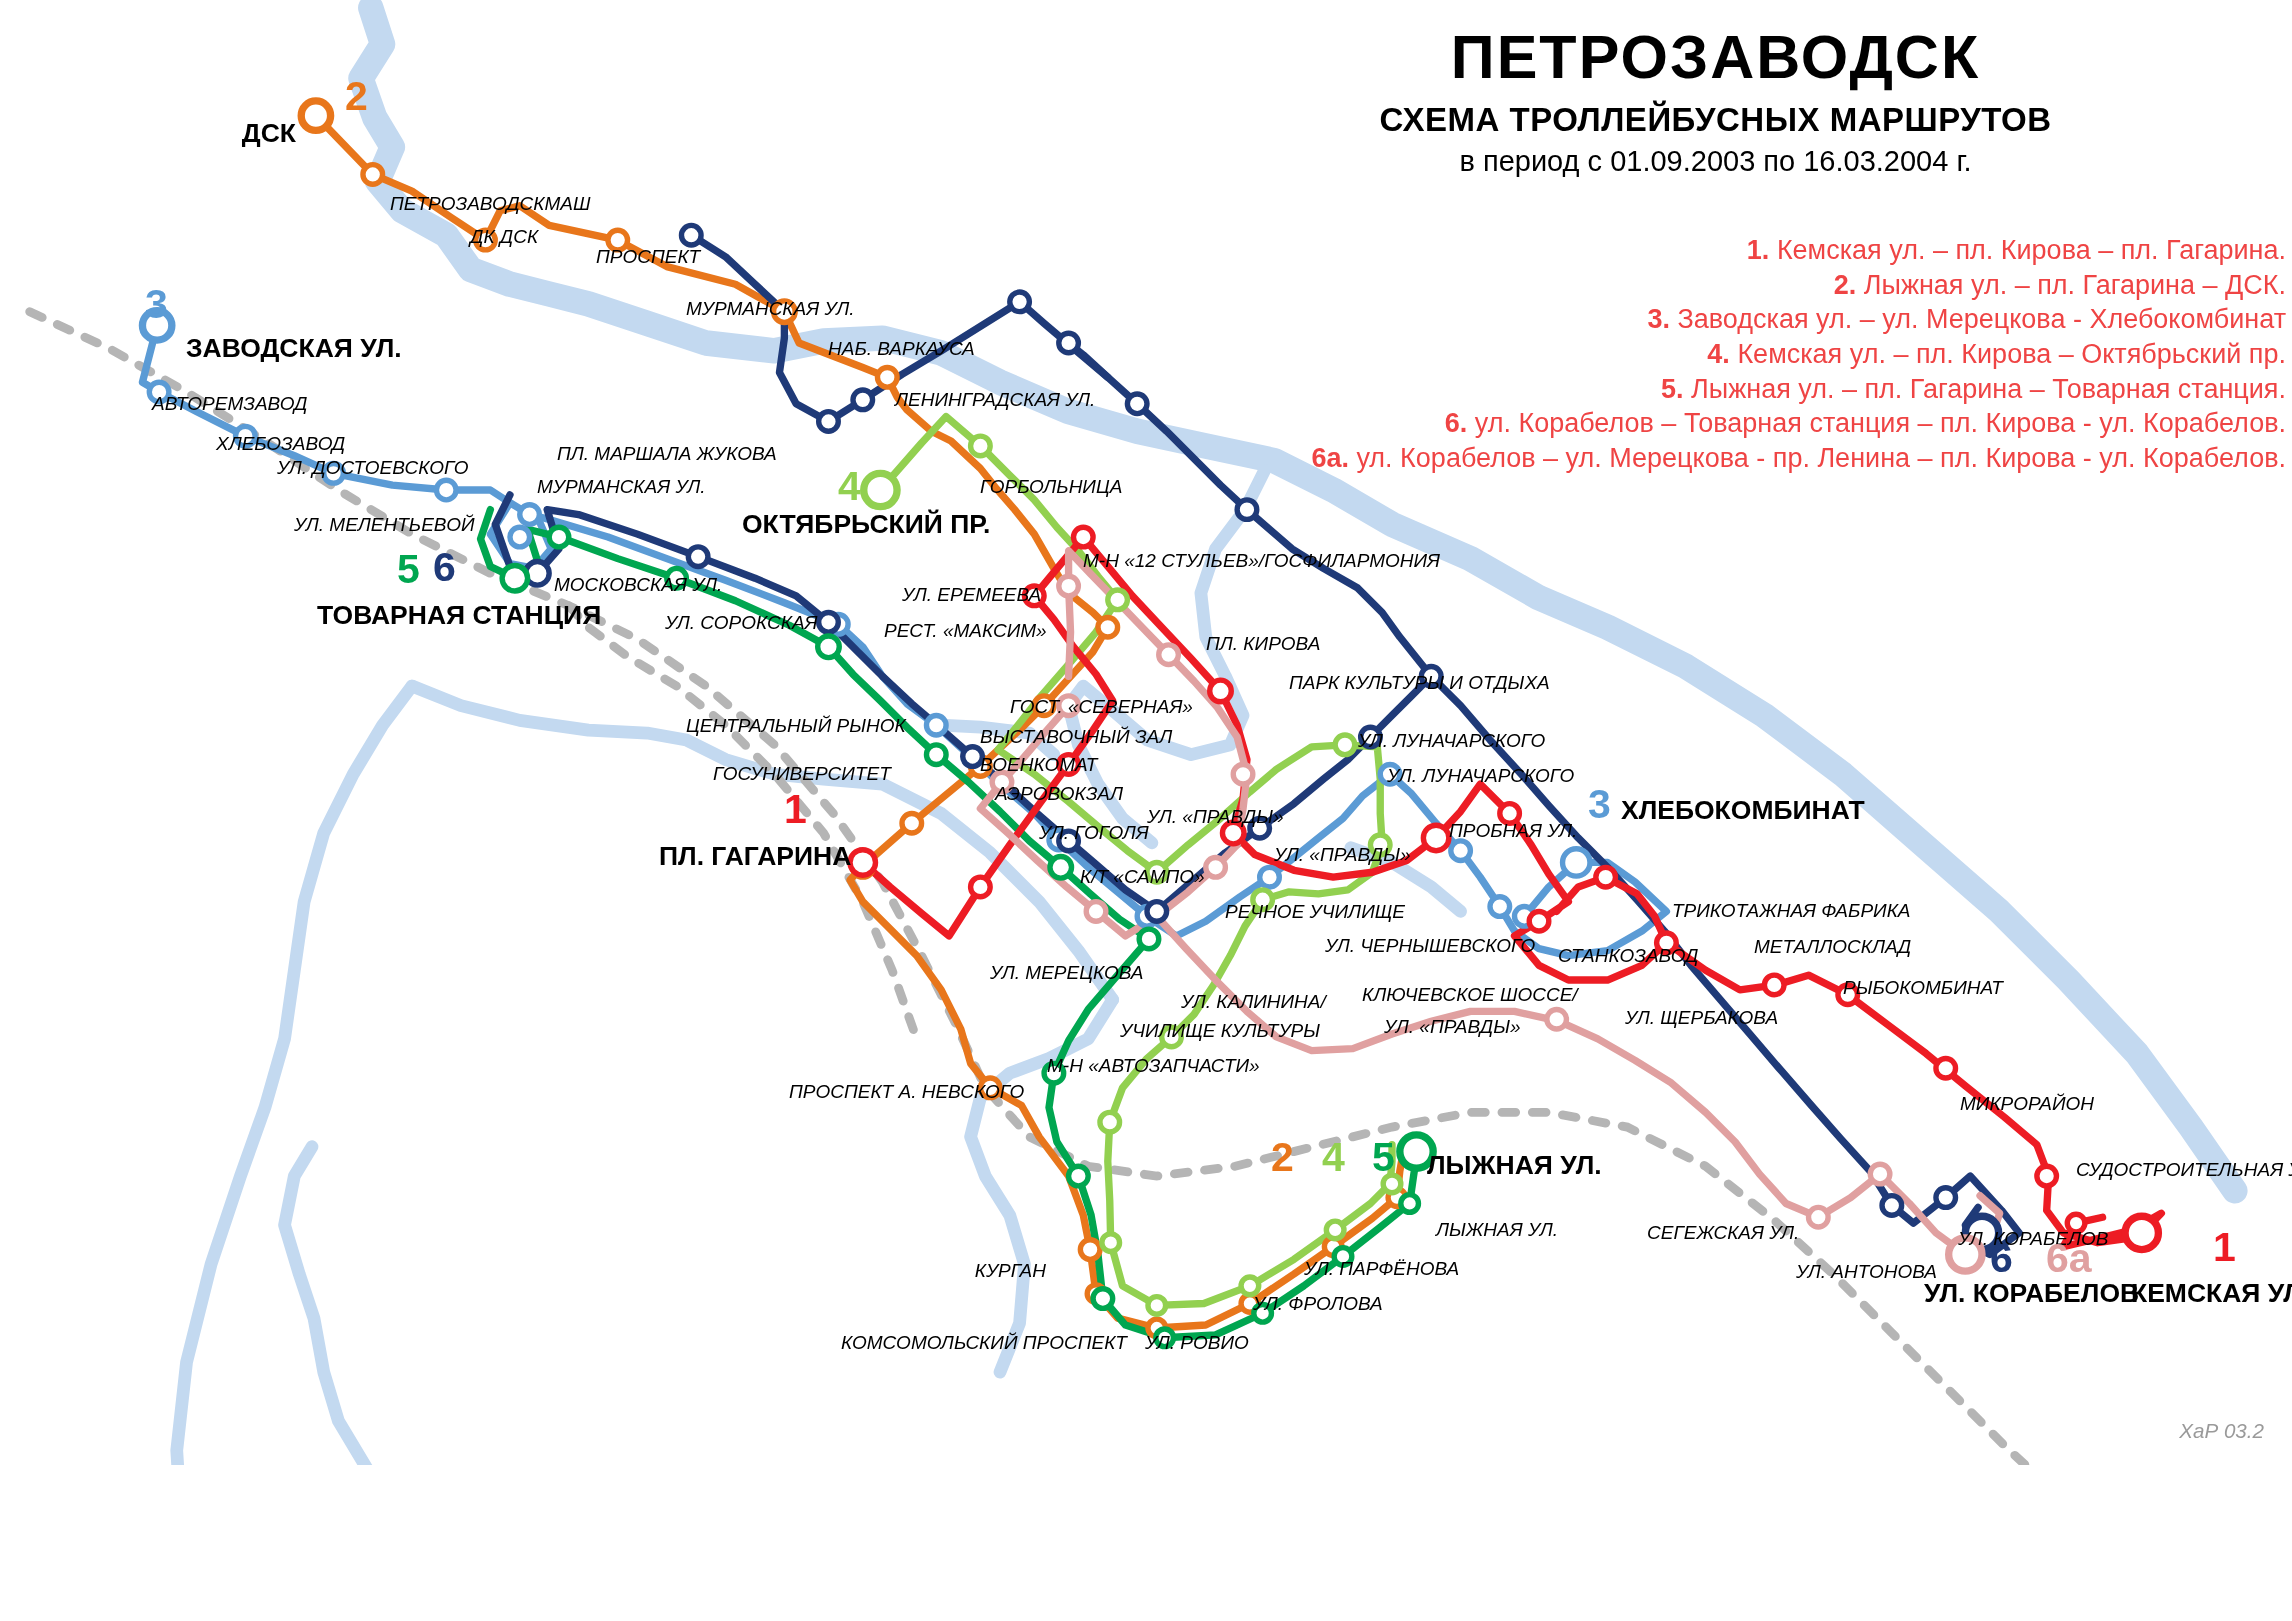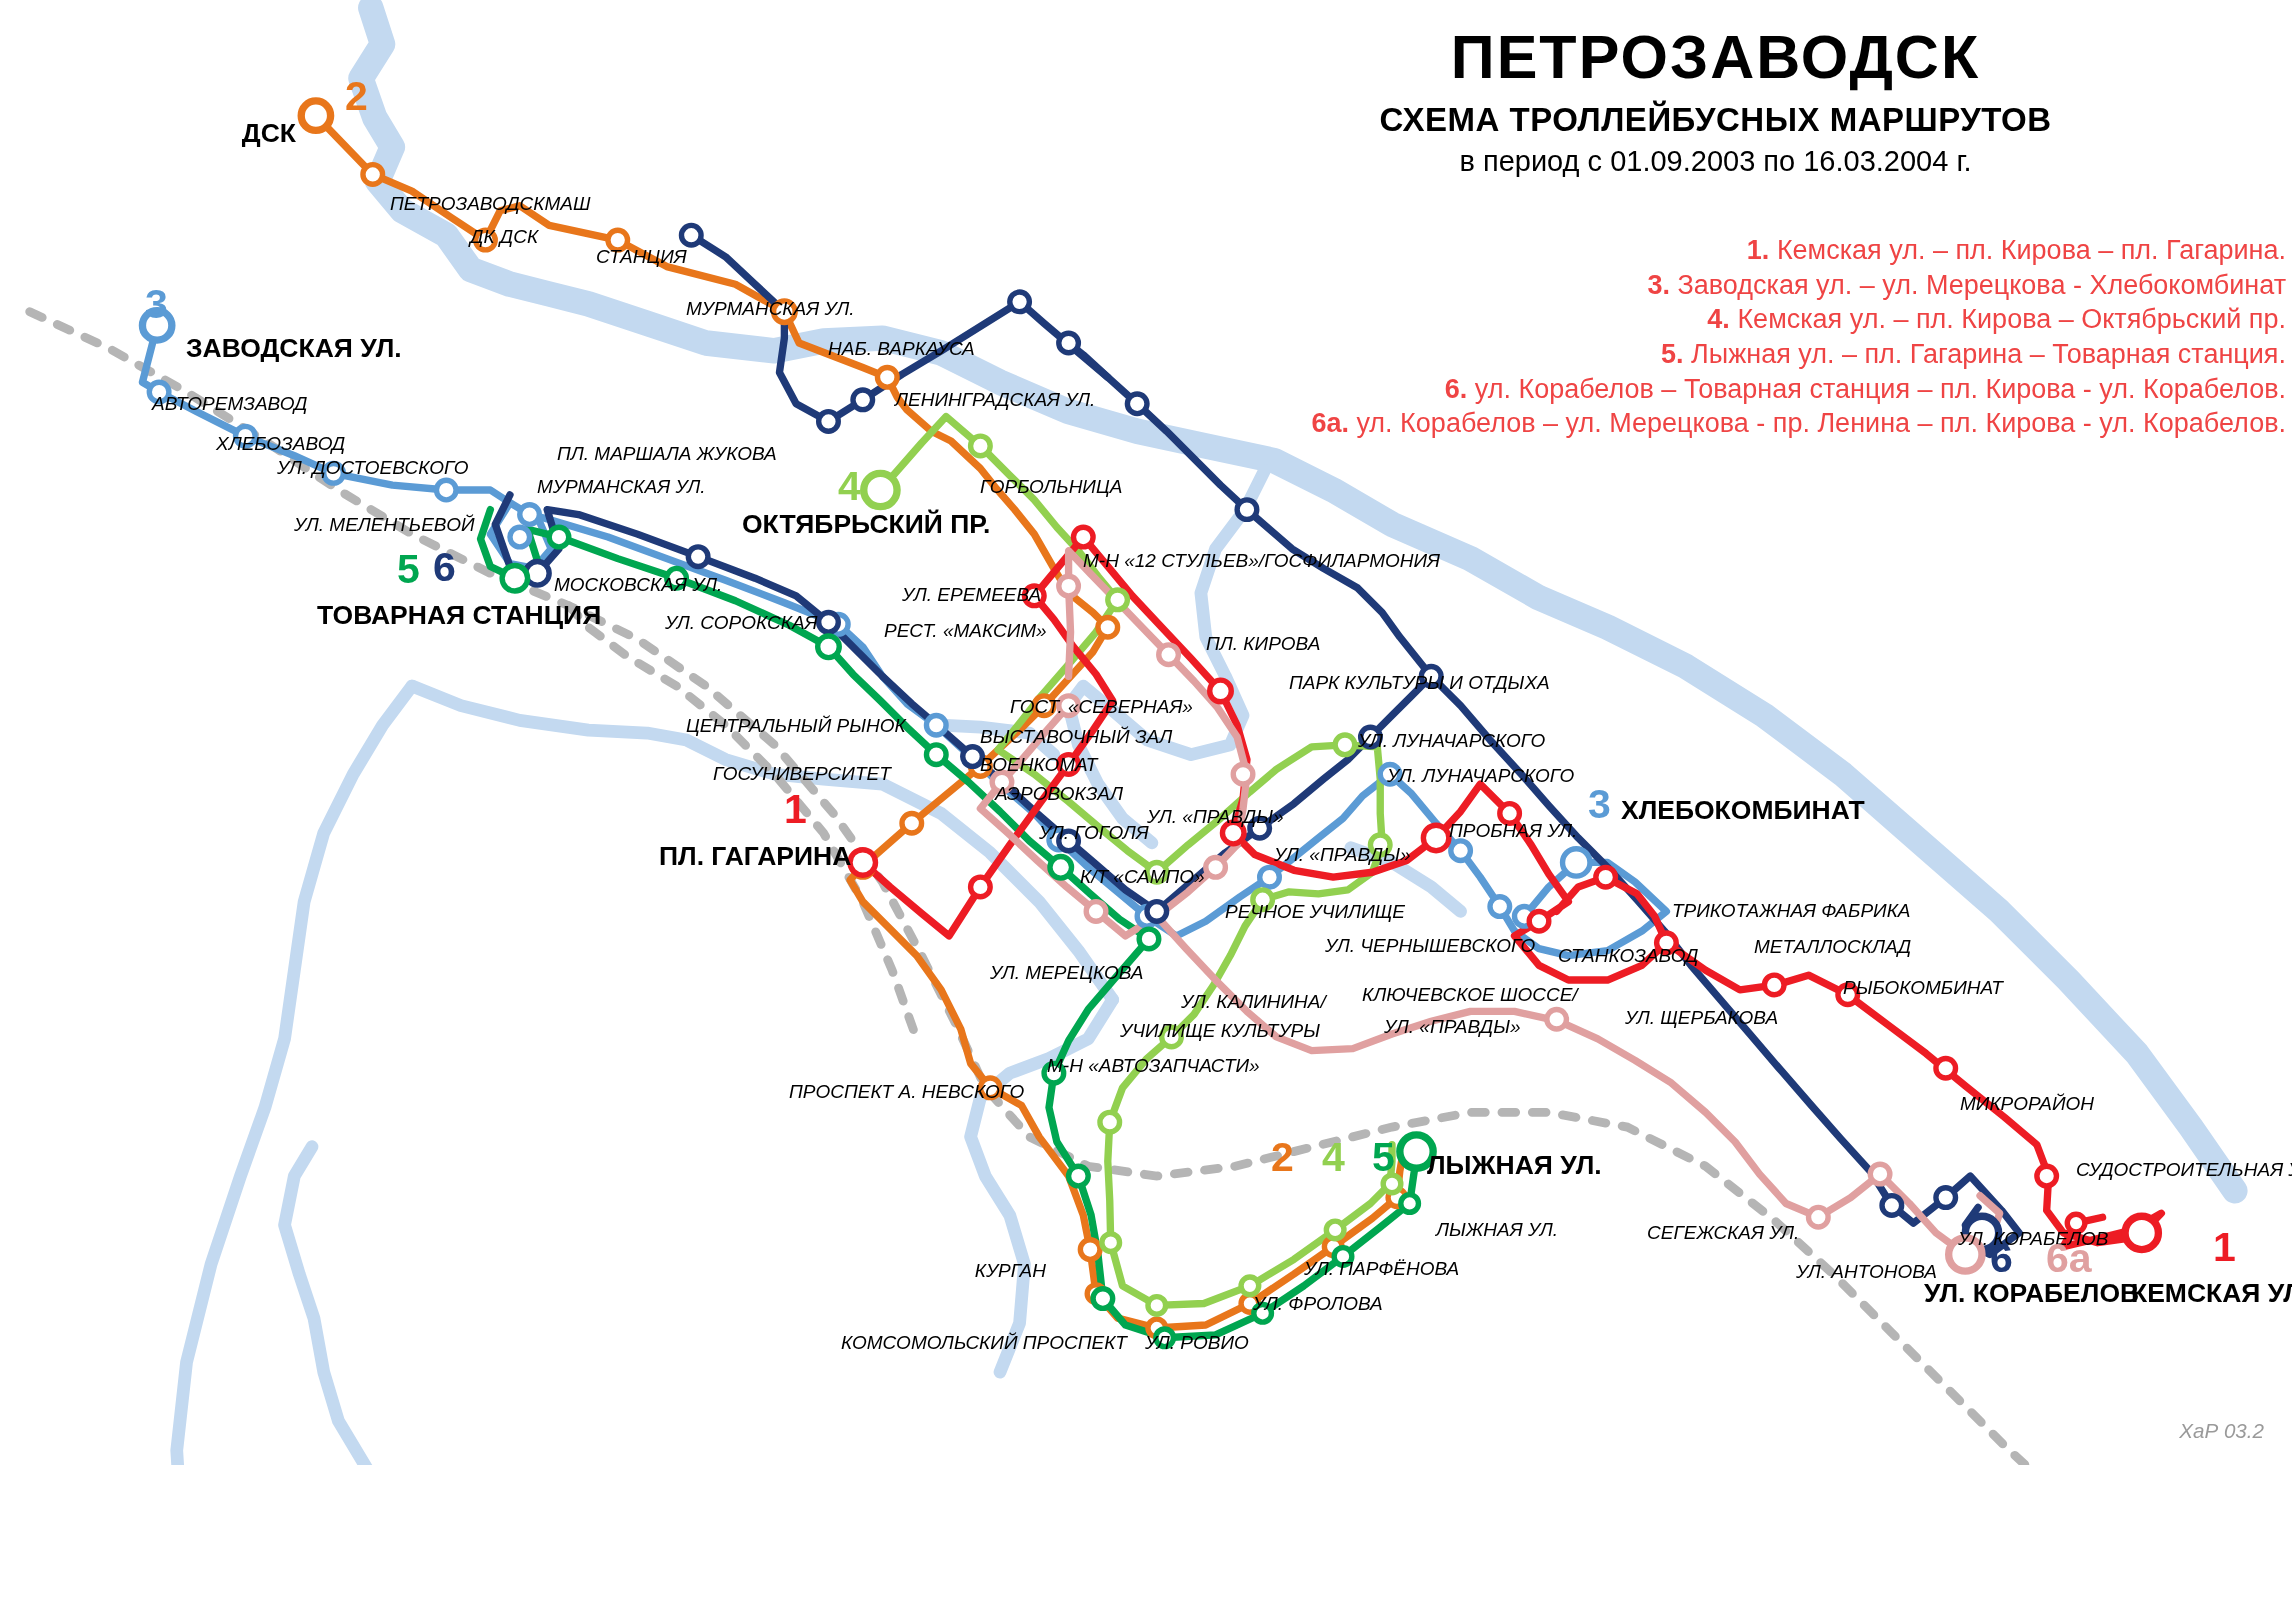--- a/index.html
+++ b/index.html
@@ -397,20 +397,24 @@
     <div class="map-subtitle">СХЕМА ТРОЛЛЕЙБУСНЫХ МАРШРУТОВ</div>
     <div class="map-period">в период с 01.09.2003 по 16.03.2004 г.</div>
   </div>
 
   <div class="legend">
     <div class="legend-row">
       <span class="legend-num">1.</span>
       <span>Кемская ул. – пл. Кирова – пл. Гагарина.</span>
     </div>
     <div class="legend-row">
+      <span class="legend-num">2.</span>
+      <span>Лыжная ул. – пл. Гагарина – ДСК.</span>
+    </div>
+    <div class="legend-row">
       <span class="legend-num">3.</span>
       <span>Заводская ул. – ул. Мерецкова - Хлебокомбинат</span>
     </div>
     <div class="legend-row">
       <span class="legend-num">4.</span>
       <span>Кемская ул. – пл. Кирова – Октябрьский пр.</span>
     </div>
     <div class="legend-row">
       <span class="legend-num">5.</span>
       <span>Лыжная ул. – пл. Гагарина – Товарная станция.</span>
@@ -421,21 +425,21 @@
     </div>
     <div class="legend-row">
       <span class="legend-num">6а.</span>
       <span>ул. Корабелов – ул. Мерецкова - пр. Ленина – пл. Кирова - ул. Корабелов.</span>
     </div>
   </div>
 
   <div id="label-layer">
       <div class="lbl stop" style="left: 390px; top: 194px;">ПЕТРОЗАВОДСКМАШ</div>
       <div class="lbl stop" style="left: 470px; top: 227px;">ДК ДСК</div>
-      <div class="lbl stop" style="left: 596px; top: 247px;">СТАНЦИЯ</div>
+      <div class="lbl stop" style="left: 596px; top: 247px;">ПРОСПЕКТ</div>
       <div class="lbl stop" style="left: 686px; top: 299px;">МУРМАНСКАЯ УЛ.</div>
       <div class="lbl stop" style="left: 828px; top: 339px;">НАБ. ВАРКАУСА</div>
       <div class="lbl stop" style="left: 895px; top: 390px;">ЛЕНИНГРАДСКАЯ УЛ.</div>
       <div class="lbl stop" style="left: 152px; top: 394px;">АВТОРЕМЗАВОД</div>
       <div class="lbl stop" style="left: 216px; top: 434px;">ХЛЕБОЗАВОД</div>
       <div class="lbl stop" style="left: 277px; top: 458px;">УЛ. ДОСТОЕВСКОГО</div>
       <div class="lbl stop" style="left: 294px; top: 515px;">УЛ. МЕЛЕНТЬЕВОЙ</div>
       <div class="lbl stop" style="left: 557px; top: 444px;">ПЛ. МАРШАЛА ЖУКОВА</div>
       <div class="lbl stop" style="left: 537px; top: 477px;">МУРМАНСКАЯ УЛ.</div>
       <div class="lbl stop" style="left: 980px; top: 477px;">ГОРБОЛЬНИЦА</div>

